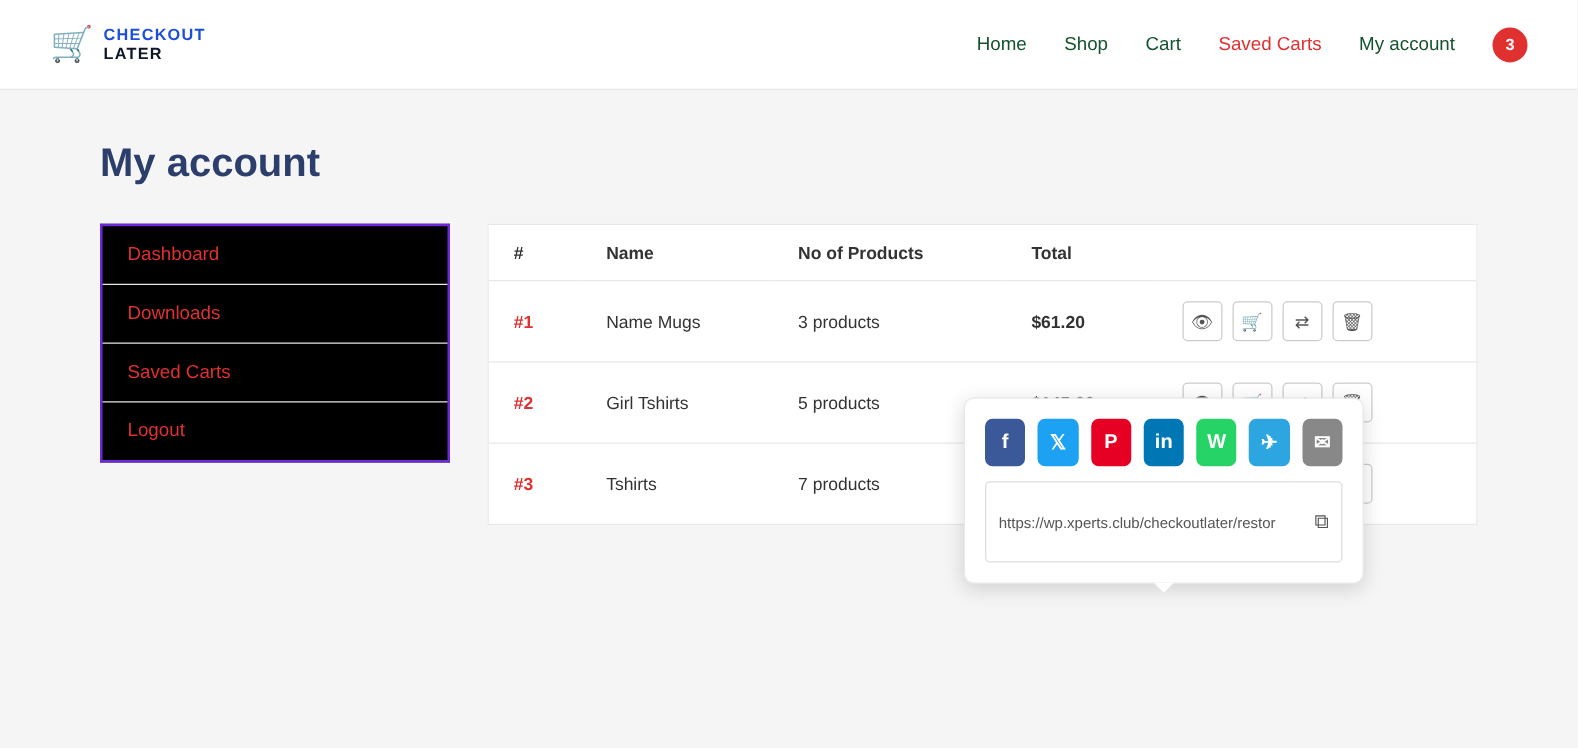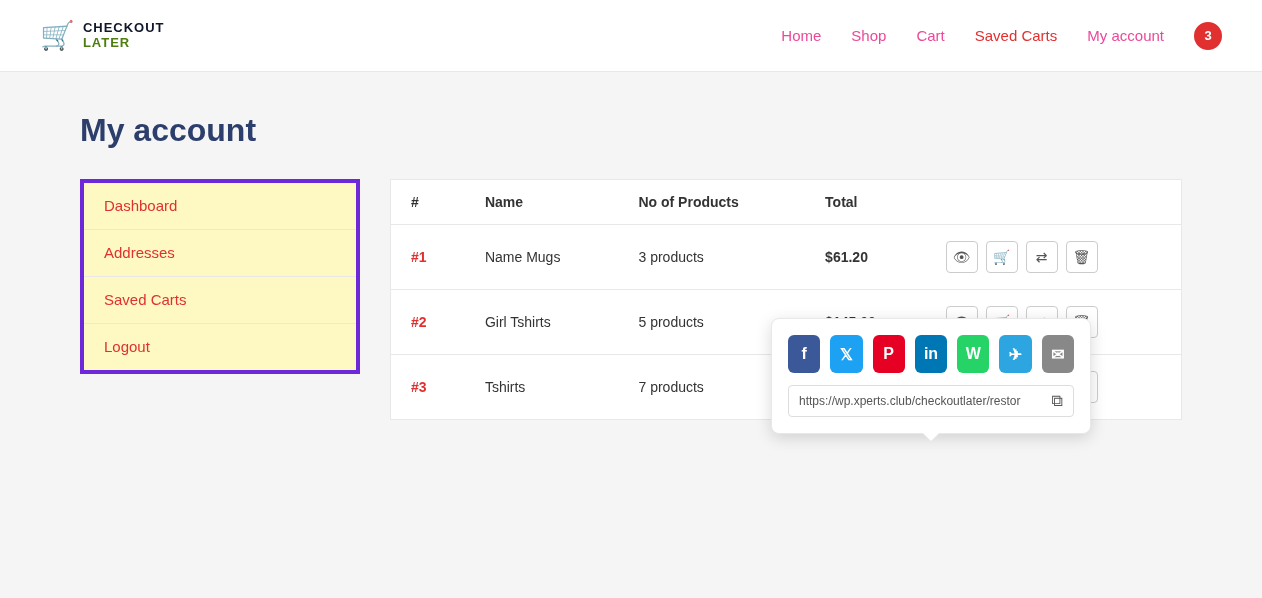--- a/index.html
+++ b/index.html
@@ -30,37 +30,37 @@
       font-size: 28px;
     }
     .logo-text {
       display: flex;
       flex-direction: column;
       line-height: 1.1;
     }
     .logo-text span:first-child {
       font-size: 13px;
       font-weight: 700;
+      color: #1d4ed8;
+      letter-spacing: 1px;
+    }
+    .logo-text span:last-child {
+      font-size: 13px;
+      font-weight: 700;
       color: #0f172a;
       letter-spacing: 1px;
     }
-    .logo-text span:last-child {
-      font-size: 13px;
-      font-weight: 700;
-      color: #4d7c0f;
-      letter-spacing: 1px;
-    }
     .nav {
       display: flex;
       align-items: center;
       gap: 30px;
     }
     .nav-link {
       font-size: 15px;
-      color: #ec4899;
+      color: #14532d;
       text-decoration: none;
       cursor: pointer;
     }
     .nav-link.active {
       color: #e03030;
     }
     .cart-badge {
       background: #e03030;
       color: #fff;
       border-radius: 50%;
@@ -85,22 +85,22 @@
       margin-bottom: 30px;
     }
     .content-area {
       display: flex;
       gap: 30px;
       align-items: flex-start;
     }
 
     
     .sidebar {
-      background: #fef9c3;
-      border: 4px solid #6d28d9;
+      background: #000000;
+      border: 2px solid #6d28d9;
       min-width: 280px;
       width: 280px;
     }
     .sidebar-item {
       padding: 14px 20px;
       border-bottom: 1px solid #e8e8e8;
       cursor: pointer;
     }
     .sidebar-item:last-child {
       border-bottom: none;
@@ -205,21 +205,21 @@
     .share-wa { background: #25d366; }
     .share-tg { background: #2ca5e0; }
     .share-em { background: #888; }
 
     .share-url-row {
       display: flex;
       align-items: center;
       gap: 6px;
       border: 1px solid #ddd;
       border-radius: 4px;
-      padding: 6px 10px;
+      padding: 22px 10px;
     }
     .share-url-input {
       flex: 1;
       border: none;
       outline: none;
       font-size: 12px;
       color: #555;
       background: transparent;
     }
     .copy-btn {
@@ -281,21 +281,21 @@
 <main class="main">
   <h1 class="page-title">My account</h1>
 
   <div class="content-area">
 
     <aside class="sidebar">
       <div class="sidebar-item">
         <a>Dashboard</a>
       </div>
       <div class="sidebar-item">
-        <a>Addresses</a>
+        <a>Downloads</a>
       </div>
       <div class="sidebar-item">
         <a>Saved Carts</a>
       </div>
       <div class="sidebar-item">
         <a>Logout</a>
       </div>
     </aside>
 
     <div class="table-wrapper">

